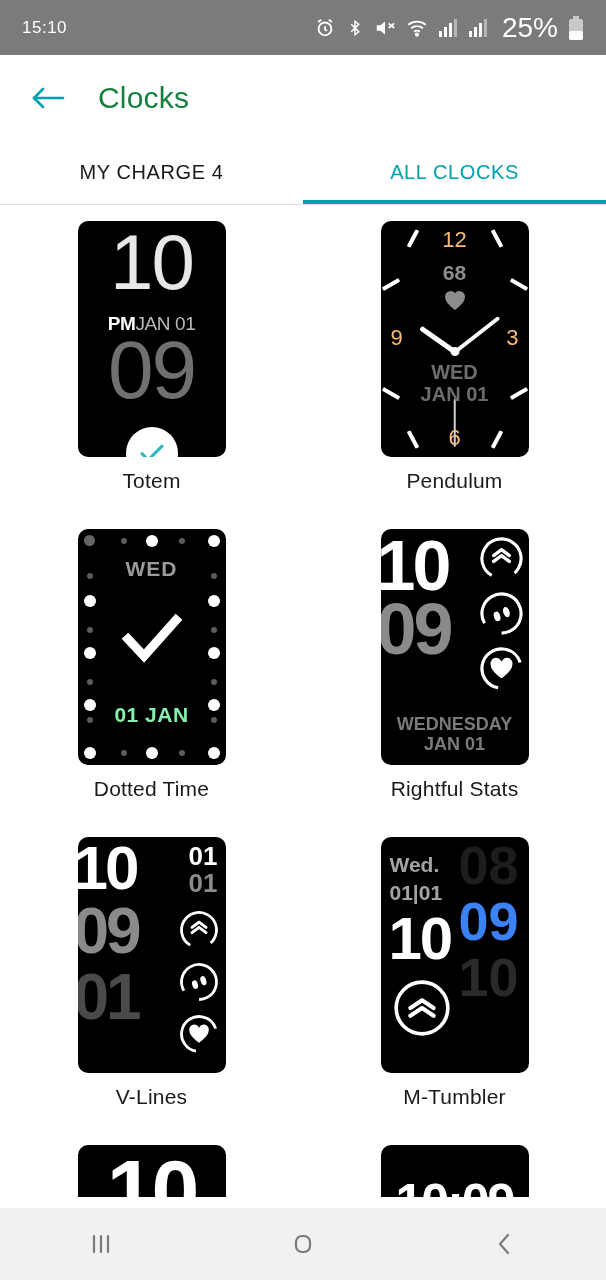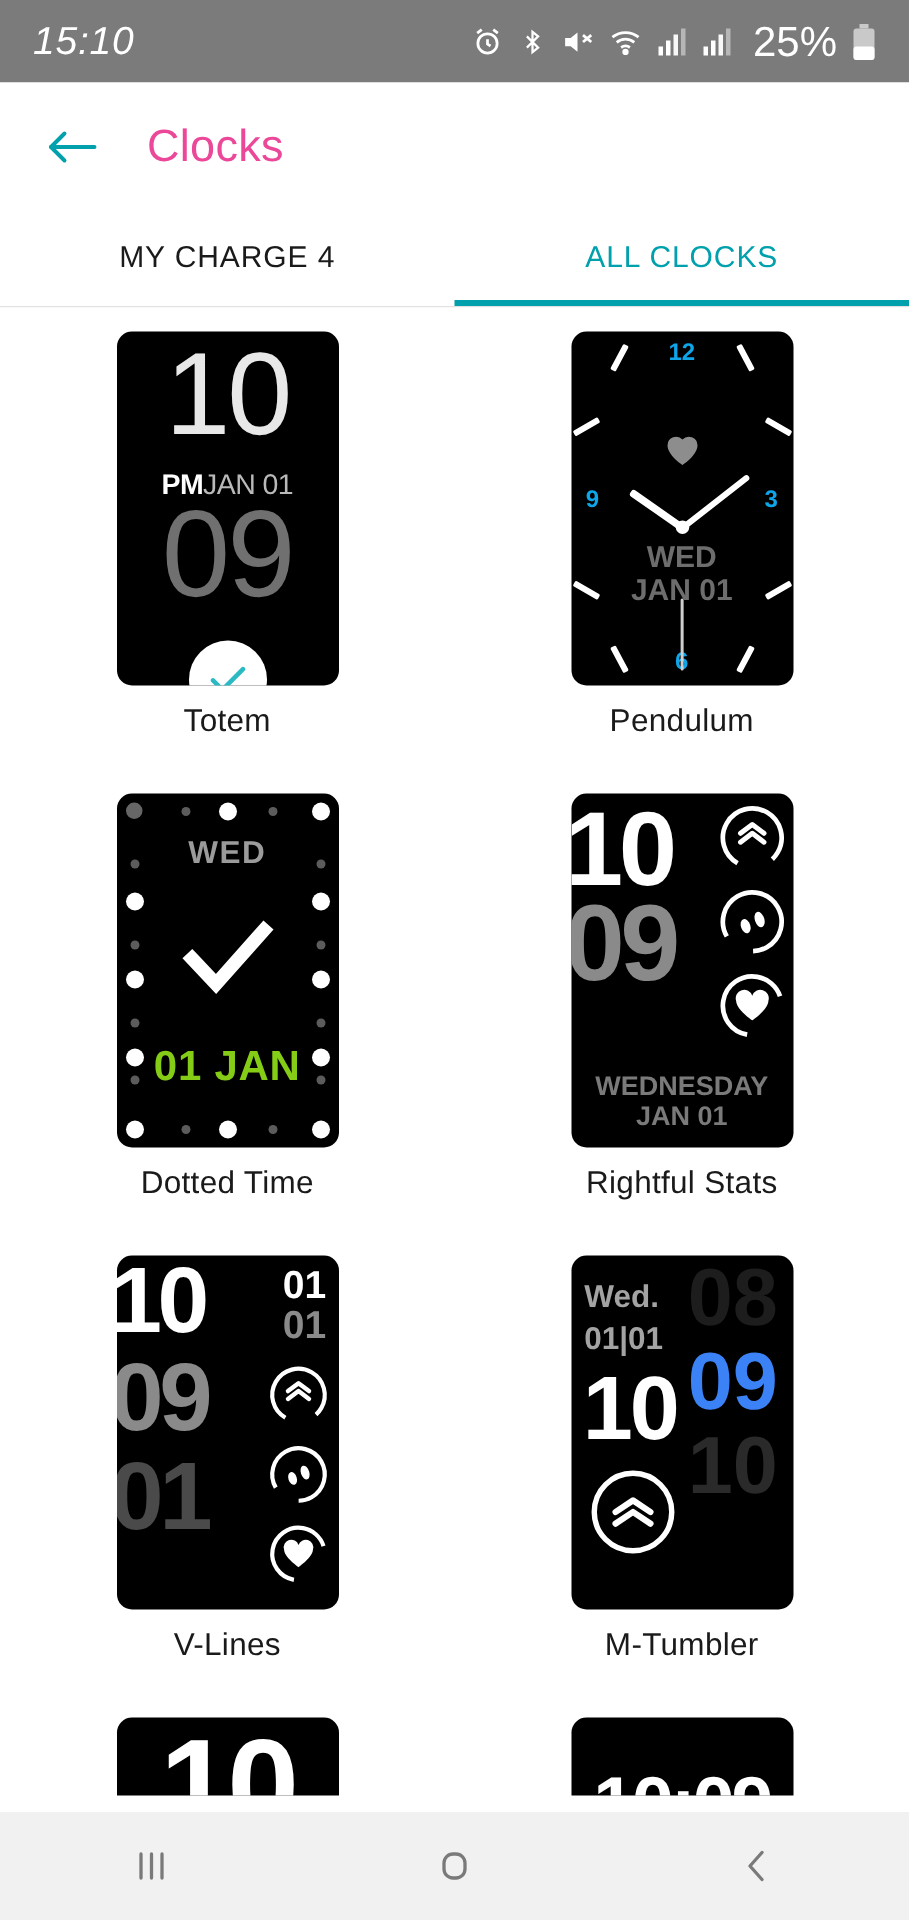--- a/index.html
+++ b/index.html
@@ -11,39 +11,39 @@
   }
 
   
   .statusbar {
     height: 55px; width: 100%;
     background: #7b7b7b;
     display: flex; align-items: center;
     padding: 0 22px;
     color: #ffffff;
   }
-  .statusbar .clock { font-size: 26px; letter-spacing: .5px; font-style: italic; }
+  .statusbar .clock { font-size: 17px; letter-spacing: .5px; }
   .statusbar .sys-icons {
     margin-left: auto; display: flex; align-items: center; gap: 10px;
   }
   .statusbar .sys-icons svg { display: block; }
   .statusbar .batt-text { font-size: 28px; margin-left: 4px; }
 
   
   .appbar {
     height: 85px; display: flex; align-items: center;
     padding-left: 24px; background: #fff;
   }
   .back-btn {
     width: 48px; height: 48px; display: flex;
     align-items: center; justify-content: center;
     cursor: pointer;
   }
   .appbar .title {
-    font-size: 30px; color: #ec4899; font-weight: 500;
+    font-size: 30px; color: #15803d; font-weight: 500;
     margin-left: 26px; letter-spacing: .2px;
   }
 
   
   .tabs {
     display: flex; height: 65px; position: relative;
     border-bottom: 1px solid #e2e2e2; background: #fff; justify-content: flex-end;
   }
   .tab {
     flex: 1; display: flex; align-items: center; justify-content: center;
@@ -108,21 +108,21 @@
   .f-totem .mid .dt { color: #b9b9b9; }
   .f-totem .mm {
     position: absolute; top: 108px; left: 0; right: 0;
     text-align: center; font-size: 82px; line-height: 1;
     color: #707070; font-weight: 300; letter-spacing: -2px;
   }
 
   
   .f-pend { }
   .f-pend .num {
-    position: absolute; color: #0ea5e9; font-size: 16px; font-weight: 700;
+    position: absolute; color: #fdba74; font-size: 22px; font-weight: 400;
   }
   .f-pend .n12 { top: 6px; left: 0; right: 0; text-align: center; }
   .f-pend .n6  { bottom: 6px; left: 0; right: 0; text-align: center; }
   .f-pend .n3  { right: 10px; top: 104px; }
   .f-pend .n9  { left: 10px; top: 104px; }
   .f-pend .tick {
     position: absolute; background: #fff; width: 4px; height: 19px;
     border-radius: 1px;
   }
   .f-pend .bpm {
@@ -152,21 +152,21 @@
 
   
   .f-dot .dot { position: absolute; border-radius: 50%; background: #fff; }
   .f-dot .dot.sm { background: #5c5c5c; }
   .f-dot .dow {
     position: absolute; top: 28px; left: 0; right: 0; text-align: center;
     color: #9b9b9b; font-size: 21px; font-weight: 700; letter-spacing: 1px;
   }
   .f-dot .date {
     position: absolute; bottom: 38px; left: 0; right: 0; text-align: center;
-    color: #84cc16; font-size: 28px; font-weight: 700; letter-spacing: .5px;
+    color: #86efac; font-size: 21px; font-weight: 700; letter-spacing: .5px;
   }
   .f-dot .chk { position: absolute; top: 84px; left: 50%; transform: translateX(-50%); }
 
   
   .f-rs .hh {
     position: absolute; top: 2px; left: -4px; font-size: 70px; line-height: 1;
     color: #fff; font-weight: 700; letter-spacing: -3px;
   }
   .f-rs .mm {
     position: absolute; top: 64px; left: -4px; font-size: 72px; line-height: 1;
@@ -358,20 +358,21 @@
 
       <div class="tick" style="top:8px;left:30px;transform:rotate(28deg)"></div>
       <div class="tick" style="top:8px;right:30px;transform:rotate(-28deg)"></div>
       <div class="tick" style="top:54px;left:8px;transform:rotate(60deg)"></div>
       <div class="tick" style="top:54px;right:8px;transform:rotate(-60deg)"></div>
       <div class="tick" style="bottom:54px;left:8px;transform:rotate(-60deg)"></div>
       <div class="tick" style="bottom:54px;right:8px;transform:rotate(60deg)"></div>
       <div class="tick" style="bottom:8px;left:30px;transform:rotate(-28deg)"></div>
       <div class="tick" style="bottom:8px;right:30px;transform:rotate(28deg)"></div>
 
+      <div class="bpm">68</div>
       <span class="heart-ico">
         <svg width="25" height="22" viewBox="0 0 24 22" fill="#8d8d8d">
           <path d="M12 21S2 14.5 2 7.8A5.8 5.8 0 0 1 12 4a5.8 5.8 0 0 1 10 3.8C22 14.5 12 21 12 21z"></path>
         </svg>
       </span>
 
       <div class="hand min"></div>
       <div class="hand hour"></div>
       <div class="hand sec"></div>
       <div class="pin"></div>

